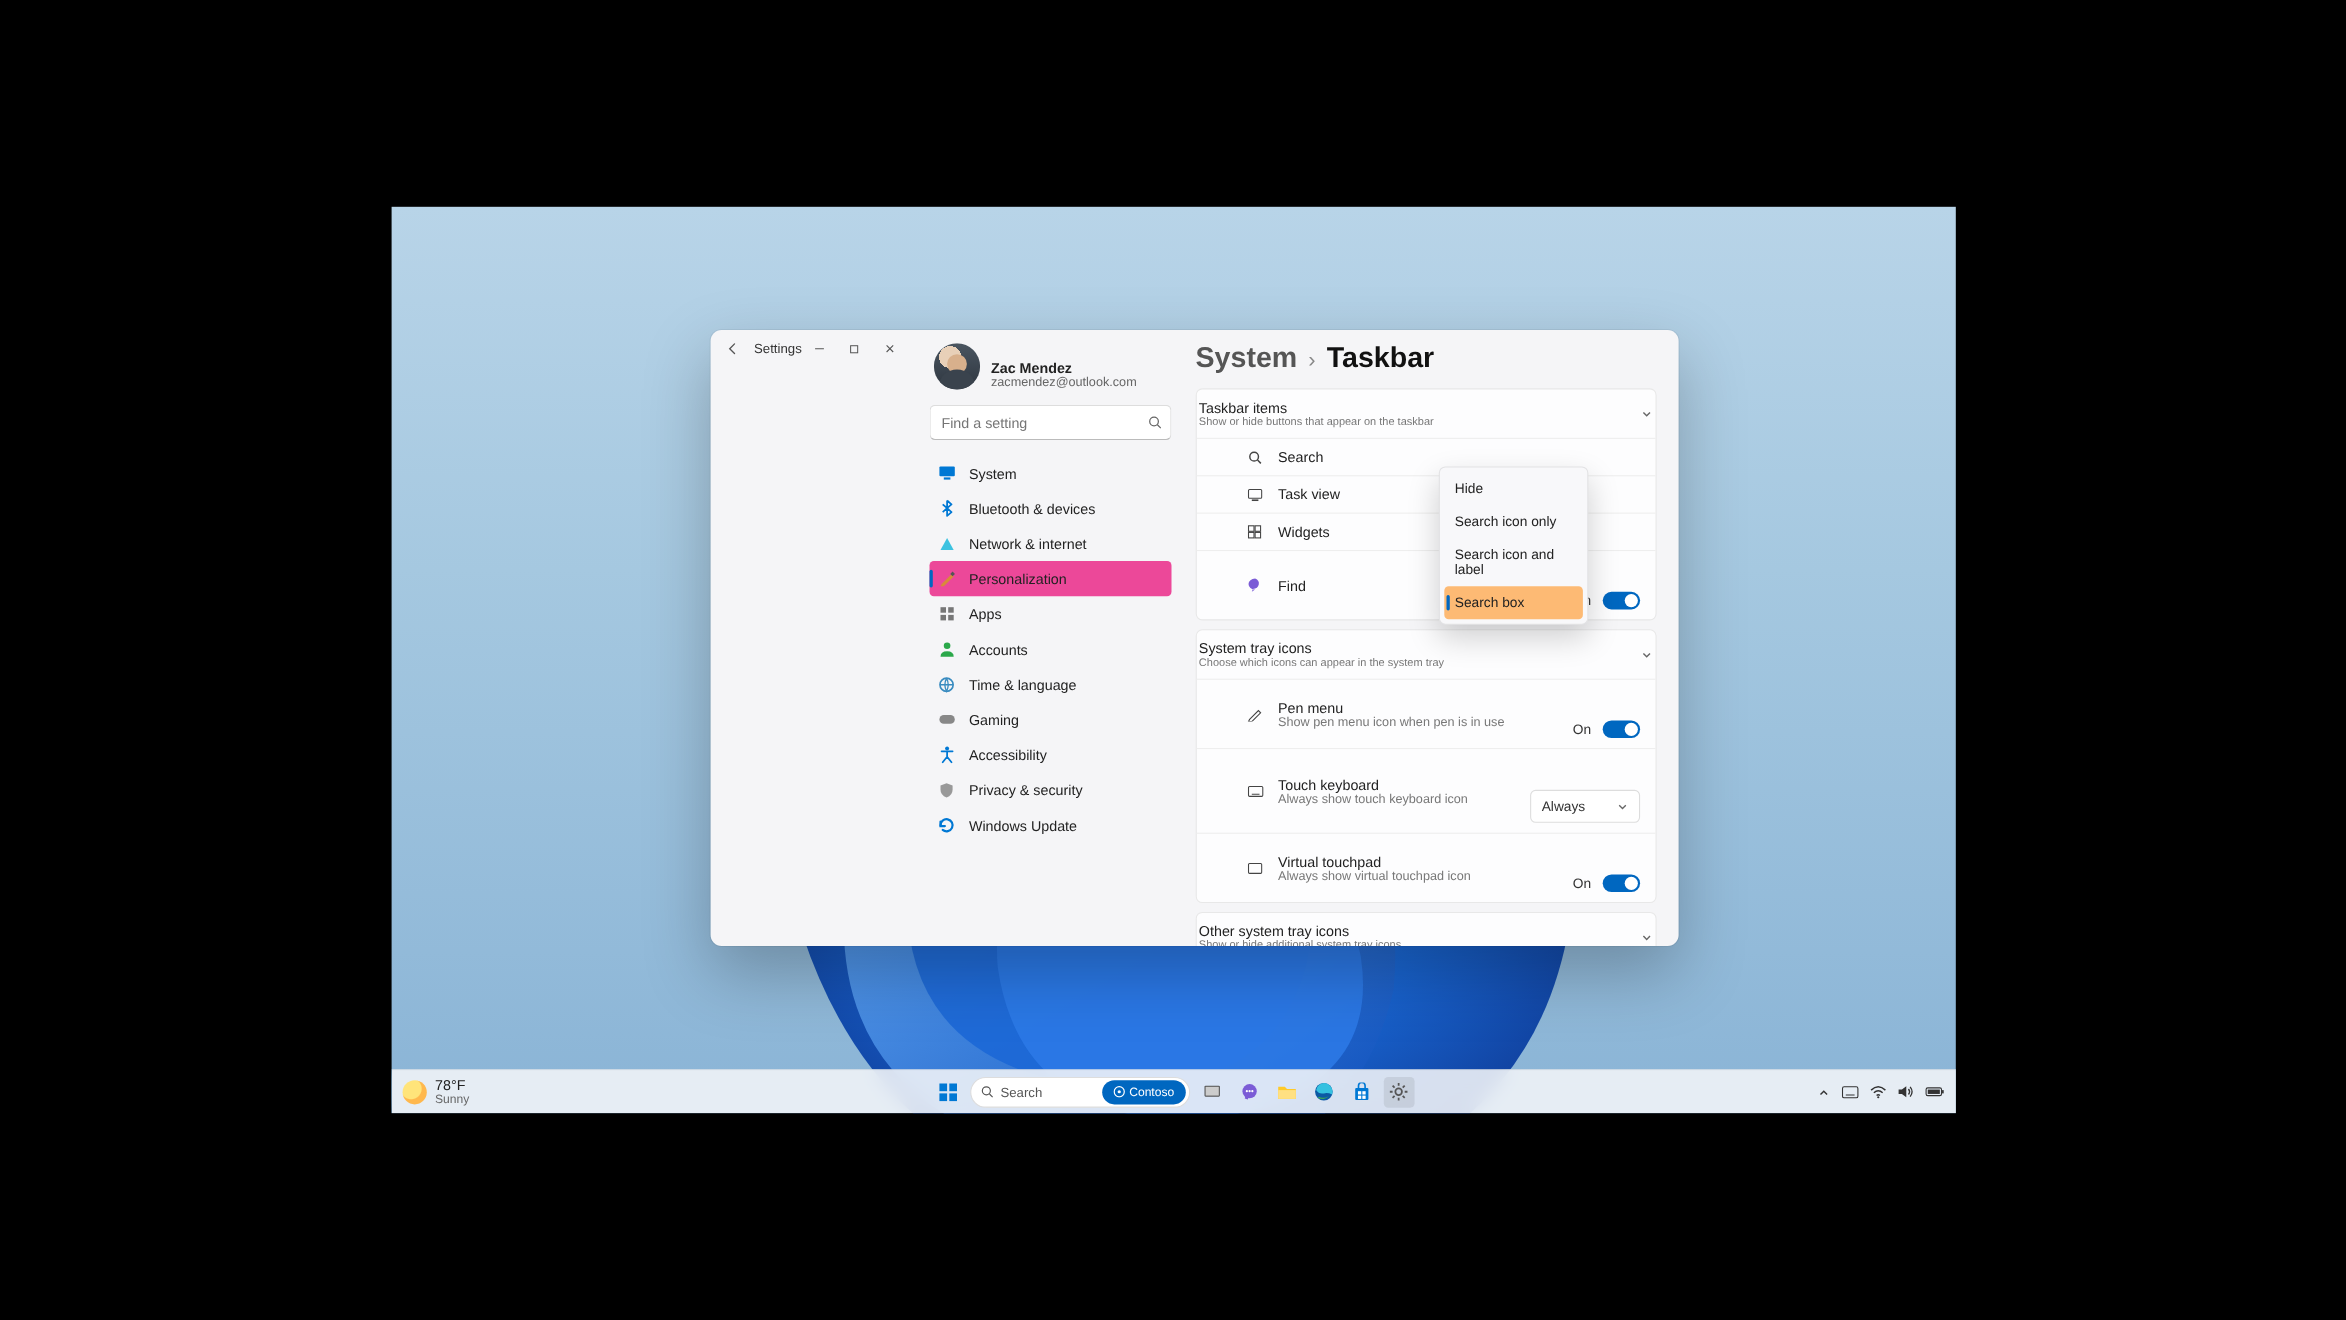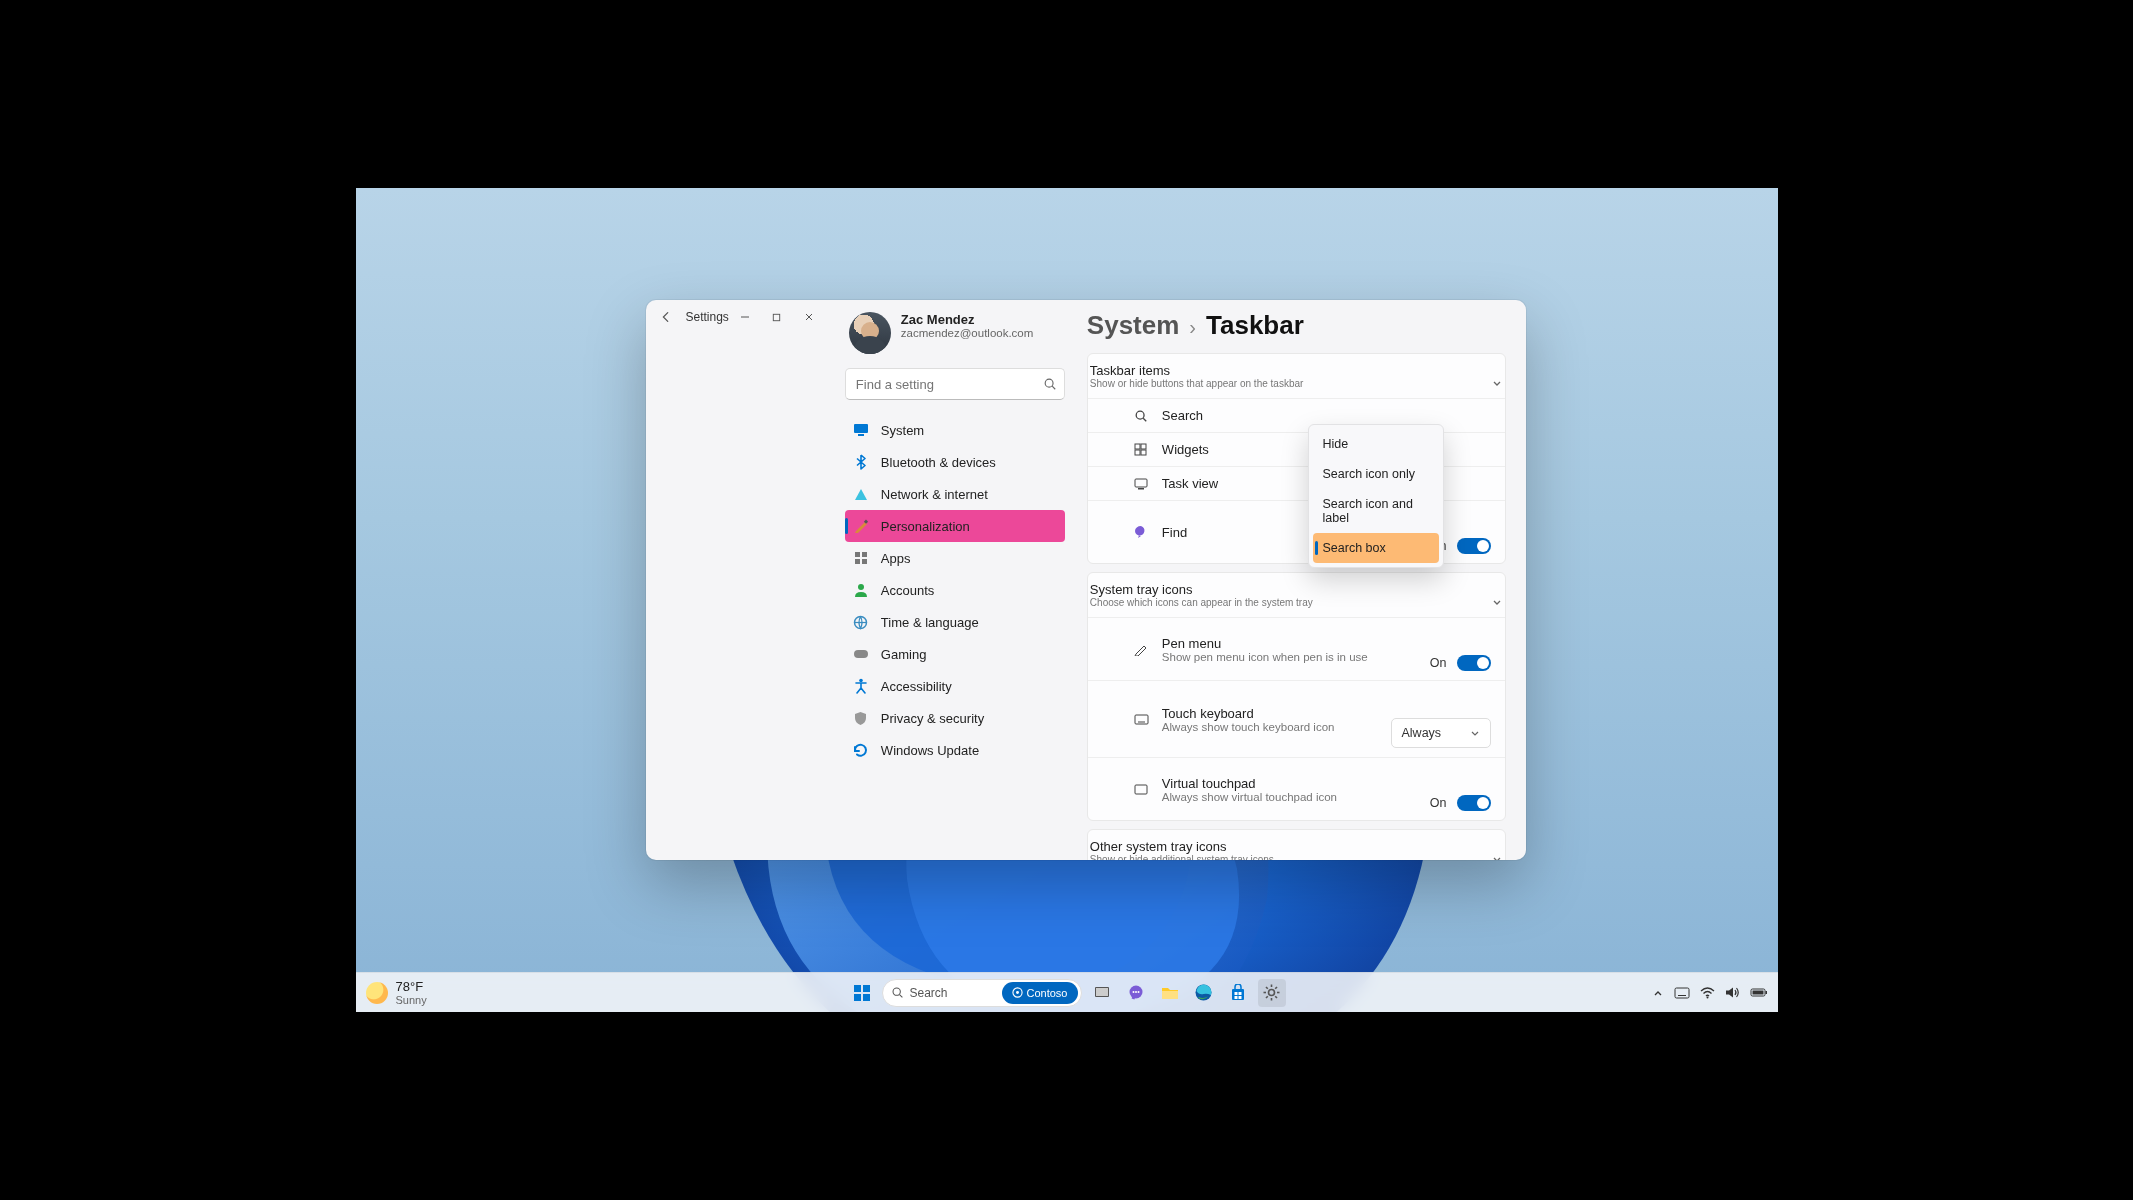--- a/index.html
+++ b/index.html
@@ -64,21 +64,21 @@
   cursor: pointer;
   color: #555;
 }
 
 .window-body { display: flex; flex: 1; min-height: 0; }
 .sidebar {
   width: 244px;
   padding: 6px 12px 12px 12px;
   flex-shrink: 0;
 }
-.profile { display: flex; align-items: flex-start; gap: 10px; margin: 6px 4px 14px 4px; }
+.profile { display: flex; align-items: flex-end; gap: 10px; margin: 6px 4px 14px 4px; }
 .avatar {
   width: 42px; height: 42px; border-radius: 50%;
   background: radial-gradient(circle at 35% 30%, #e8d0b8 0 25%, transparent 25%),
               linear-gradient(180deg, #4a5560 0%, #2e3640 100%);
   position: relative;
   overflow: hidden;
 }
 .avatar::after{
   content:""; position:absolute; left:50%; top:58%; transform:translateX(-50%);
   width:32px; height:28px; background:#3a434d; border-radius:50% 50% 0 0;
@@ -138,21 +138,21 @@
 .breadcrumb .bc-current { font-size: 26px; font-weight: 600; color: #111; }
 
 .section {
   background: #fdfdfe;
   border: 1px solid #e8e8e8;
   border-radius: 6px;
   margin-bottom: 8px;
 }
 .section-header {
   padding: 9px 2px;
-  display: flex; align-items: flex-end;
+  display: flex; align-items: center;
   cursor: pointer;
 }
 .section-header .sh-text .sh-title { font-size: 13px; color: #222; }
 .section-header .sh-text .sh-sub { font-size: 10px; color: #777; }
 .section-header .chev { margin-left: auto; color: #666; }
 
 .row {
   display: flex; align-items: center;
   padding: 9px 14px 9px 46px;
   border-top: 1px solid #eee;
@@ -463,40 +463,40 @@
                   <circle cx="7" cy="7" r="4.5" stroke="currentColor" stroke-width="1.5" fill="none"></circle>
                   <line x1="10.5" y1="10.5" x2="14" y2="14" stroke="currentColor" stroke-width="1.5"></line>
                 </svg>
               </span>
             <div class="row-text">
                 <div class="row-title">Search</div>
               </div>
           </div>
           <div class="row">
             <span class="row-icon">
+                <svg width="14" height="12" viewBox="0 0 14 12">
+                  <rect x="1" y="1" width="12" height="8" rx="1" stroke="currentColor" fill="none"></rect>
+                  <rect x="4" y="10" width="6" height="1.5" fill="currentColor"></rect>
+                </svg>
+              </span>
+            <div class="row-text">
+                <div class="row-title">Task view</div>
+              </div>
+          </div>
+          <div class="row">
+            <span class="row-icon">
                 <svg width="13" height="13" viewBox="0 0 13 13">
                   <rect x="1" y="1" width="5" height="5" stroke="currentColor" fill="none"></rect>
                   <rect x="7" y="1" width="5" height="5" stroke="currentColor" fill="none"></rect>
                   <rect x="1" y="7" width="5" height="5" stroke="currentColor" fill="none"></rect>
                   <rect x="7" y="7" width="5" height="5" stroke="currentColor" fill="none"></rect>
                 </svg>
               </span>
             <div class="row-text">
                 <div class="row-title">Widgets</div>
-              </div>
-          </div>
-          <div class="row">
-            <span class="row-icon">
-                <svg width="14" height="12" viewBox="0 0 14 12">
-                  <rect x="1" y="1" width="12" height="8" rx="1" stroke="currentColor" fill="none"></rect>
-                  <rect x="4" y="10" width="6" height="1.5" fill="currentColor"></rect>
-                </svg>
-              </span>
-            <div class="row-text">
-                <div class="row-title">Task view</div>
               </div>
           </div>
           <div class="row">
             <span class="row-icon">
                 <svg width="14" height="14" viewBox="0 0 14 14">
                   <path d="M7 1 A6 5 0 1 0 7 11 L4 13 L5 10.5 A6 5 0 0 0 7 1" fill="#7b5cd6"></path>
                 </svg>
               </span>
             <div class="row-text">
                 <div class="row-title">Find</div>

